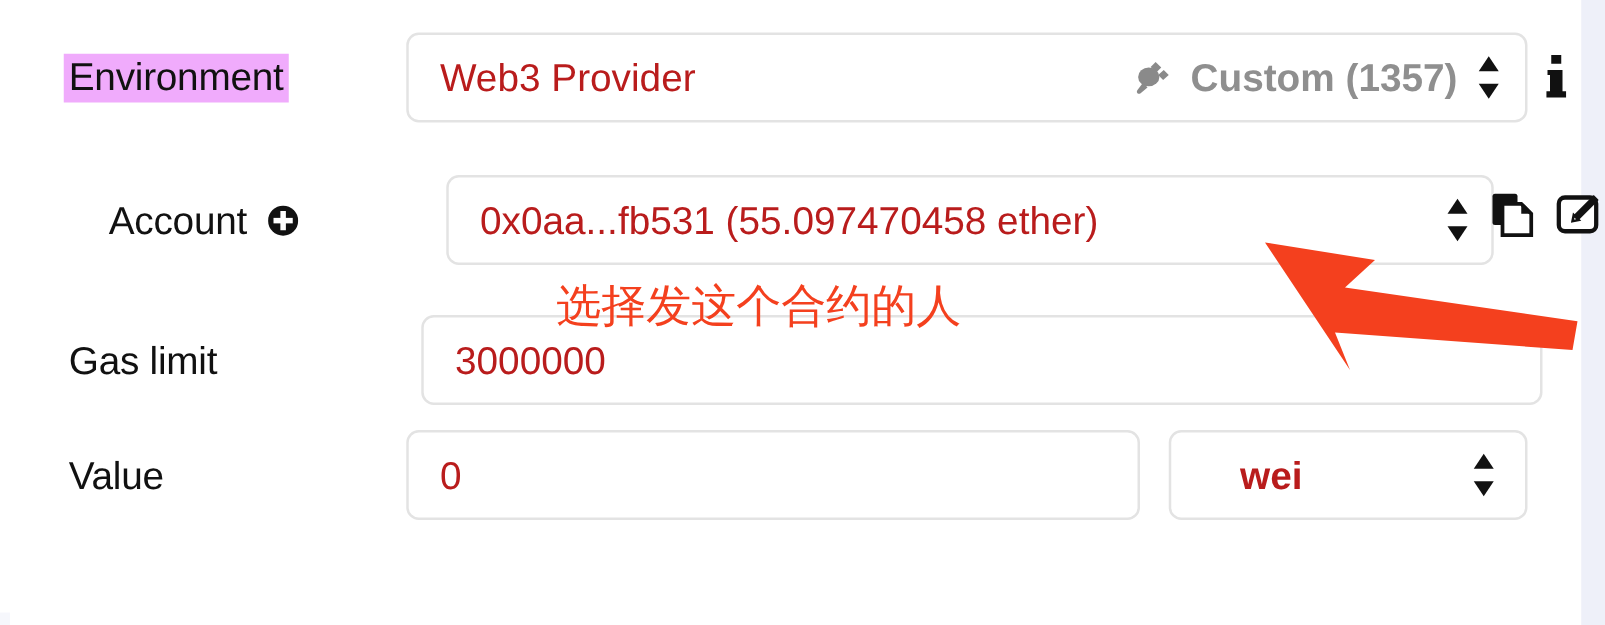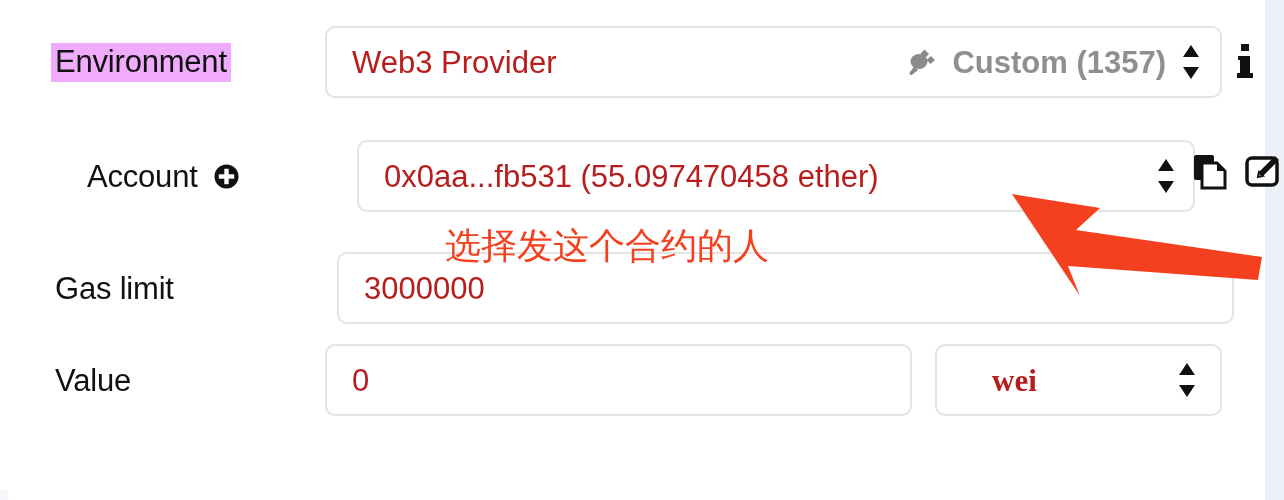--- a/index.html
+++ b/index.html
@@ -139,21 +139,20 @@
   }
   .stepper svg { display: block; }
 
   .unit-inner {
     display: flex;
     align-items: center;
     width: 100%;
     justify-content: space-between;
     padding: 0 22px 0 0;
     box-sizing: border-box;
-    font-family: Liberation Serif, serif;
   }
 
   .trailing-icons {
     position: absolute;
     display: flex;
     align-items: center;
   }
   .icons-env     { left: 1237px; top: 44px; }
   .icons-account { left: 1193px; top: 154px; gap: 18px; }
 

